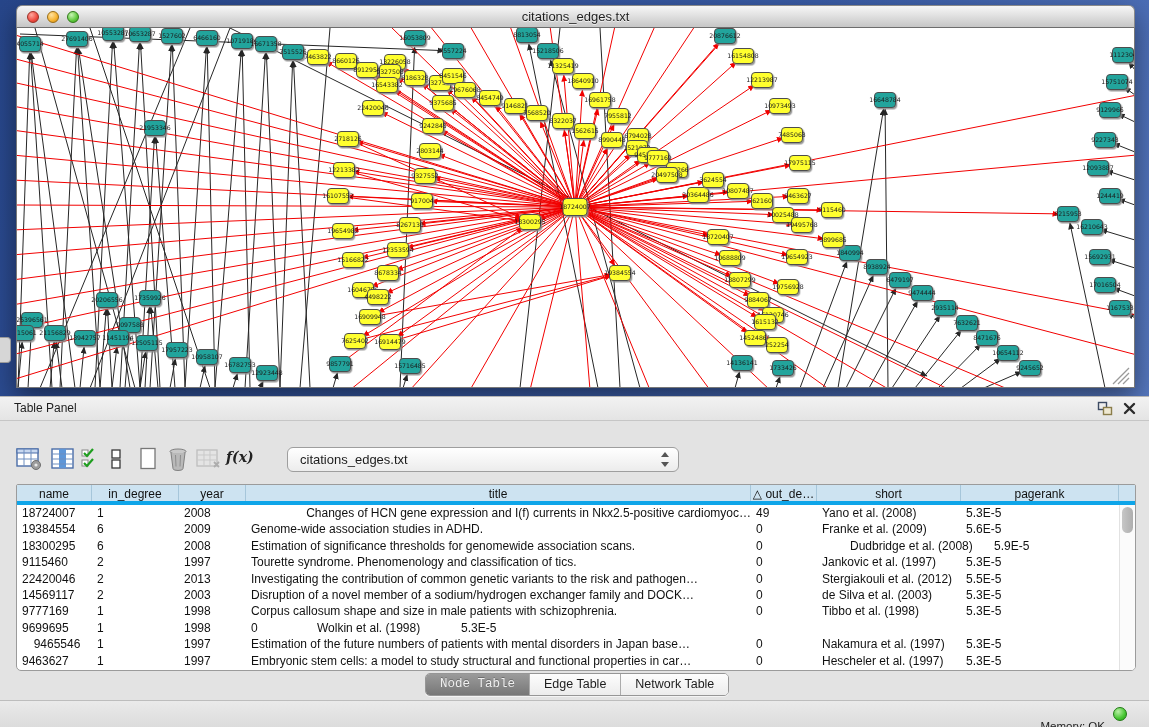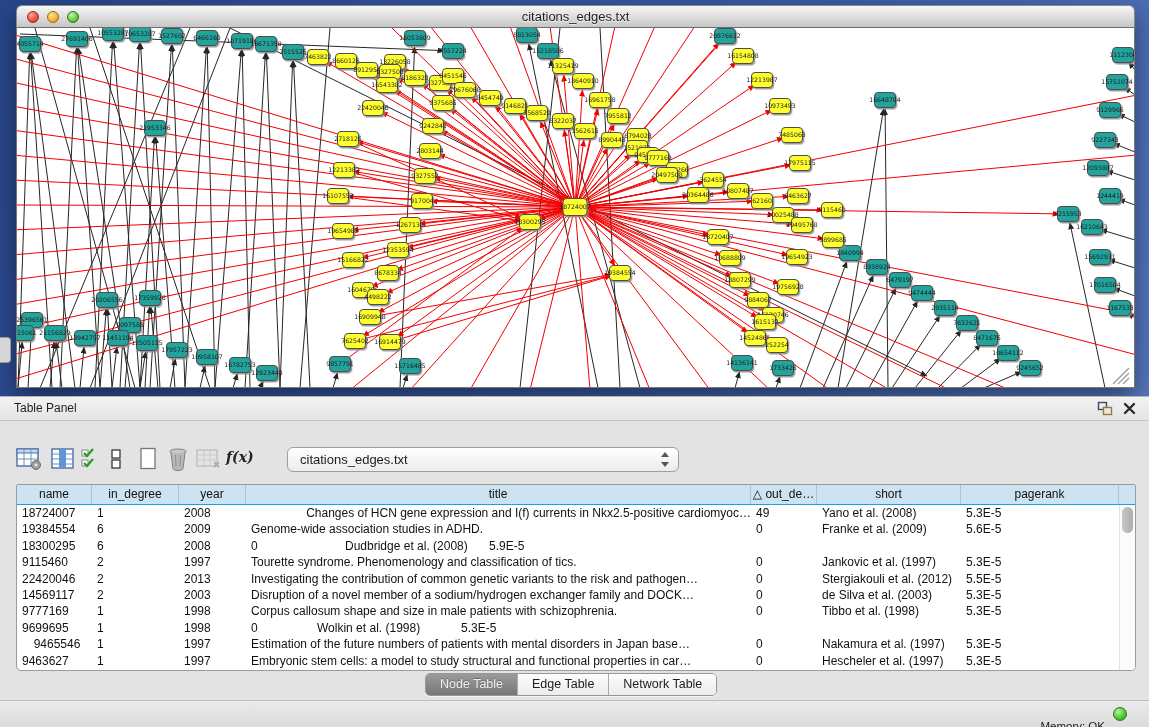--- a/index.html
+++ b/index.html
@@ -32,32 +32,32 @@
   .panel-close { position:absolute; right:12px; top:4px; width:15px; height:15px; cursor:pointer; }
 
   .toolbar { position:absolute; left:0; top:48px; width:100%; height:30px; }
   .tb-icon { position:absolute; top:2px; cursor:pointer; }
 
   .combo { position:absolute; left:287px; top:2px; width:392px; height:25px; background:linear-gradient(#ffffff,#ececec); border:1px solid #9e9e9e; border-radius:6px; box-shadow:inset 0 1px 0 #fff; }
   .combo-label { position:absolute; left:12px; top:0; line-height:23px; font-size:13px; color:#1c1c1c; }
   .combo-stepper { position:absolute; right:6px; top:2px; width:14px; height:19px; }
 
   .table-wrap { position:absolute; left:16px; top:87px; width:1120px; height:187px; background:#fff; border:1px solid #9b9b9b; border-radius:2px 2px 5px 5px; overflow:hidden; }
-  .thead { display:flex; height:20px; background:#cde3f1; border-bottom:1px solid #0ea5e9; }
+  .thead { display:flex; height:20px; background:#cde3f1; border-bottom:4px solid #0ea5e9; }
   .th { flex:none; text-align:center; font-size:12px; line-height:19px; color:#111; border-right:1px solid #a6c6da; overflow:hidden; white-space:nowrap; }
   .tbody { position:absolute; left:0; top:20px; right:16px; bottom:0; overflow:hidden; }
   .tr { display:flex; height:16.4px; }
   .td { flex:none; font-size:12px; line-height:16.4px; color:#111; padding-left:5px; white-space:nowrap; overflow:hidden; }
   .vscroll { position:absolute; right:0; top:20px; bottom:0; width:16px; background:#fbfbfb; border-left:1px solid #e2e2e2; }
   .vthumb { position:absolute; left:2px; top:2px; width:11px; height:26px; background:linear-gradient(90deg,#c6c6c6,#aeaeae); border-radius:6px; }
 
   .tabs { position:absolute; left:425px; top:276px; height:23px; display:flex; border:1px solid #969696; border-radius:5px; overflow:hidden; background:#f7f7f7; box-shadow:0 1px 0 rgba(255,255,255,.6); }
   .tab { font-size:12.5px; line-height:21px; padding:0 14px; color:#1d1d1d; border-right:1px solid #ababab; background:linear-gradient(#fdfdfd,#ececec); cursor:pointer; white-space:nowrap; }
   .tab:last-child { border-right:none; }
-  .tab.active { background:linear-gradient(#9b9b9b,#777777); color:#efefef; text-shadow:0 -1px 0 rgba(0,0,0,.25); }
+  .tab.active { background:linear-gradient(#9b9b9b,#777777); color:#efefef; text-shadow:0 -1px 0 rgba(0,0,0,.25);font-family:Liberation Mono, monospace; }
 
   
   .status-bar { position:absolute; left:0; bottom:0; width:1149px; height:27px; background:linear-gradient(#eaeaea,#dcdcdc); border-top:1px solid #bdbdbd; }
   .mem-label { position:absolute; right:44px; top:12px; line-height:26px; font-size:11.5px; color:#1d1d1d; }
   .mem-led { position:absolute; right:22px; top:6px; width:14px; height:14px; border-radius:50%; background:radial-gradient(circle at 35% 30%, #b9f0a6, #46c631 60%, #2b9c1d); border:1px solid #1f7a12; }
 </style>
 </head>
 <body>
 
 <div class="desktop">
@@ -891,20 +891,21 @@
           <div class="td" style="width: 67px;">2009</div>
           <div class="td" style="width: 505px;">Genome-wide association studies in ADHD.</div>
           <div class="td" style="width: 66px;">0</div>
           <div class="td" style="width: 144px;">Franke et al. (2009)</div>
           <div class="td" style="width: 158px;">5.6E-5</div>
         </div>
         <div class="tr">
           <div class="td" style="width: 75px;">18300295</div>
           <div class="td" style="width: 87px;">6</div>
           <div class="td" style="width: 67px;">2008</div>
+          <div class="td" style="width: 505px;">Estimation of significance thresholds for genomewide association scans.</div>
           <div class="td" style="width: 66px;">0</div>
           <div class="td" style="width: 144px; margin-left: 28px;">Dudbridge et al. (2008)</div>
           <div class="td" style="width: 158px;">5.9E-5</div>
         </div>
         <div class="tr">
           <div class="td" style="width: 75px;">9115460</div>
           <div class="td" style="width: 87px;">2</div>
           <div class="td" style="width: 67px;">1997</div>
           <div class="td" style="width: 505px;">Tourette syndrome. Phenomenology and classification of tics.</div>
           <div class="td" style="width: 66px;">0</div>

